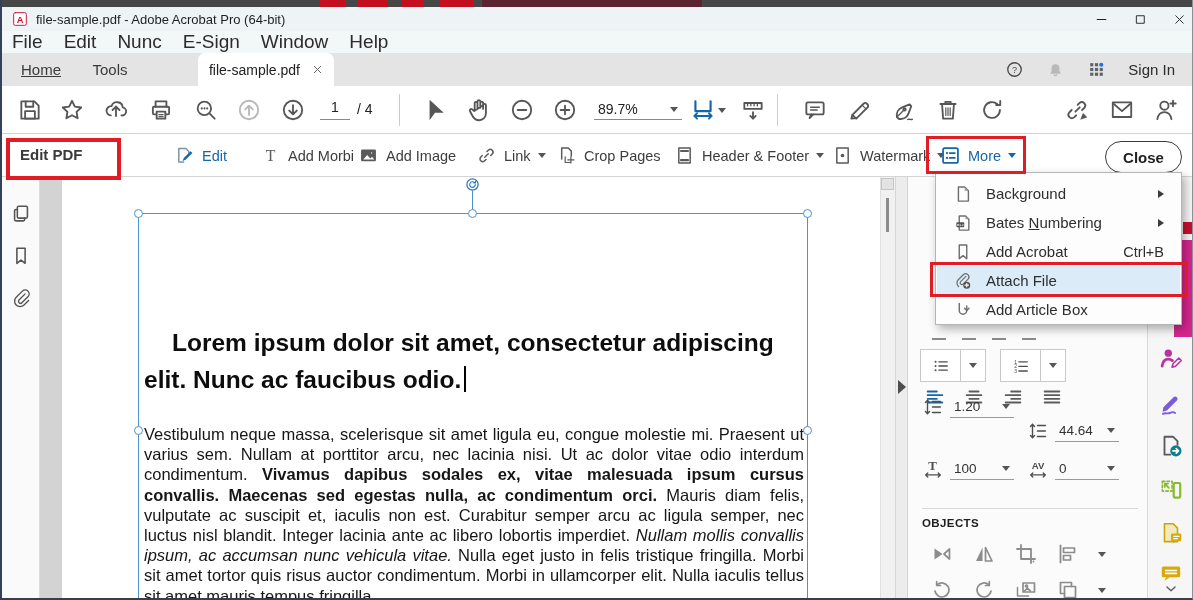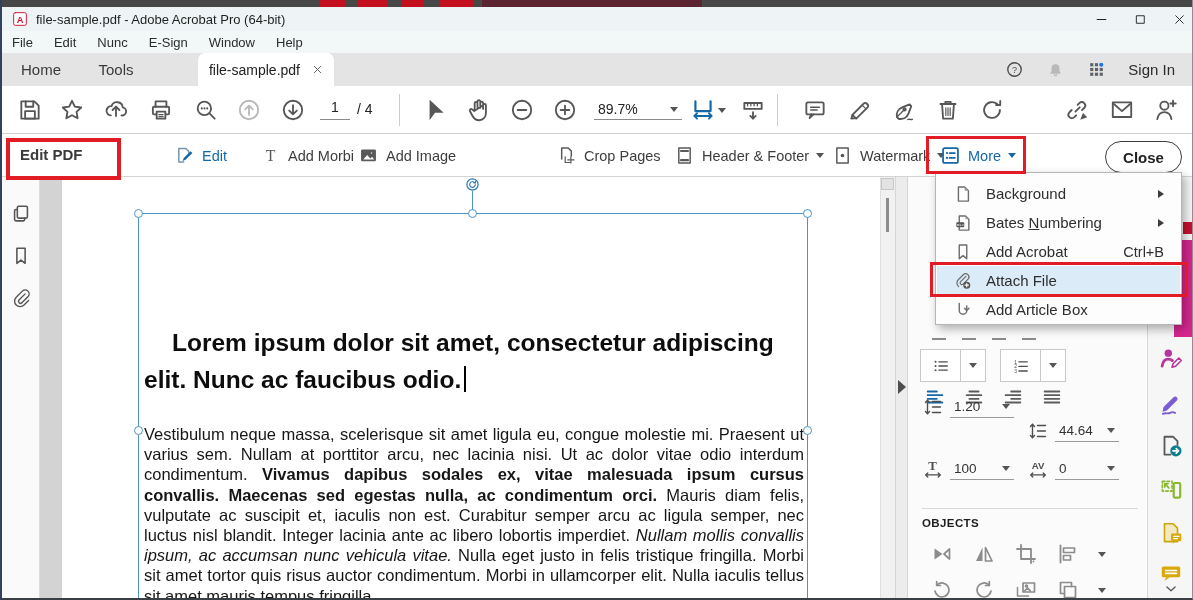--- a/index.html
+++ b/index.html
@@ -20,26 +20,26 @@
 
   
   .titlebar { left:0; top:7px; width:1193px; height:24px; background:#eef4f5; display:flex; align-items:center; }
   .title-text { font-size:13px; color:#1f1f1f; margin-left:8px; }
   .pdf-logo { width:16px; height:16px; margin-left:10px; }
   .wincontrols { position:absolute; right:8px; top:0; height:24px; display:flex; gap:24px; align-items:center; }
   .wincontrols .ic { width:15px; height:15px; color:#222; }
 
   
   .menubar { left:0; top:31px; width:1193px; height:22px; background:#f2f7f8; display:flex; align-items:center; gap:21px; padding-left:10px; }
-  .menubar span { font-size:13px; color:#2c2c2c; cursor:default; }
+  .menubar span { font-size:19px; color:#2c2c2c; cursor:default; }
 
   
   .tabbar { left:0; top:53px; width:1193px; height:33px; background:#e4e4e4; }
   .tab { position:absolute; top:0; height:33px; display:flex; align-items:center; justify-content:center; font-size:15px; color:#3a3a3a; }
-  .tab.home { left:8px; width:62px; } .tab.tools { left:84px; width:60px; }
+  .tab.home { left:8px; width:62px;text-decoration:underline; } .tab.tools { left:78px; width:60px; }
   .tab.doc { left:196px; width:136px; background:#fff; border-radius:7px 7px 0 0; font-size:14px; color:#222; }
   .tab.doc .x { margin-left:12px; width:11px; height:11px; color:#555; }
   .tabbar-right { position:absolute; right:20px; top:0; height:33px; display:flex; align-items:center; gap:22px; }
   .tabbar-right .ic { width:19px; height:19px; color:#4a4a4a; }
   .signin { font-size:15px; color:#2b2b2b; }
 
   
   .toolbar { left:0; top:86px; width:1193px; height:48px; background:#fff; border-bottom:1px solid #d2d2d2; }
   .tbtn { position:absolute; top:11px; width:26px; height:26px; color:#565656; }
   .tbtn.disabled { color:#b8b8b8; }
@@ -384,20 +384,31 @@
     <div class="ebtn" style="left:356px">
       <span class="ic">
           <svg viewBox="0 0 24 24" fill="none" stroke="currentColor" stroke-width="1.7" stroke-linecap="round" stroke-linejoin="round">
             <rect x="3.5" y="5" width="17" height="13.5" rx="1.5" fill="#5a5a5a" stroke="none"></rect>
             <circle cx="15.5" cy="9" r="1.6" fill="#fff"></circle>
             <path d="M6 16.5l4.5-5 3.5 4 2-2 2.5 3z" fill="#fff" stroke="none"></path>
           </svg>
         </span>
       <span>Add Image</span>
     </div>
+    <div class="ebtn" style="left:474px">
+      <span class="ic">
+          <svg viewBox="0 0 24 24" fill="none" stroke="currentColor" stroke-width="1.7" stroke-linecap="round" stroke-linejoin="round">
+            <path d="M10 14l4-4"></path>
+            <path d="M12.5 7.5l1.6-1.6a3.1 3.1 0 0 1 4.4 4.4L16.9 12"></path>
+            <path d="M11.5 16.5l-1.6 1.6a3.1 3.1 0 0 1-4.4-4.4L7.1 12"></path>
+          </svg>
+        </span>
+      <span>Link</span>
+      <span class="caret"></span>
+    </div>
     <div class="ebtn" style="left:554px">
       <span class="ic">
           <svg viewBox="0 0 24 24" fill="none" stroke="currentColor" stroke-width="1.7" stroke-linecap="round" stroke-linejoin="round">
             <path d="M6.5 3.5h7.5l3.5 3.5v5.5M6.5 3.5V16"></path>
             <path d="M10.5 13.5V20h6.5M13.5 17h3.5v3.5M17 13.5V17M20.5 17H17" stroke-width="1.4"></path>
           </svg>
         </span>
       <span>Crop Pages</span>
     </div>
     <div class="ebtn" style="left:672px">

